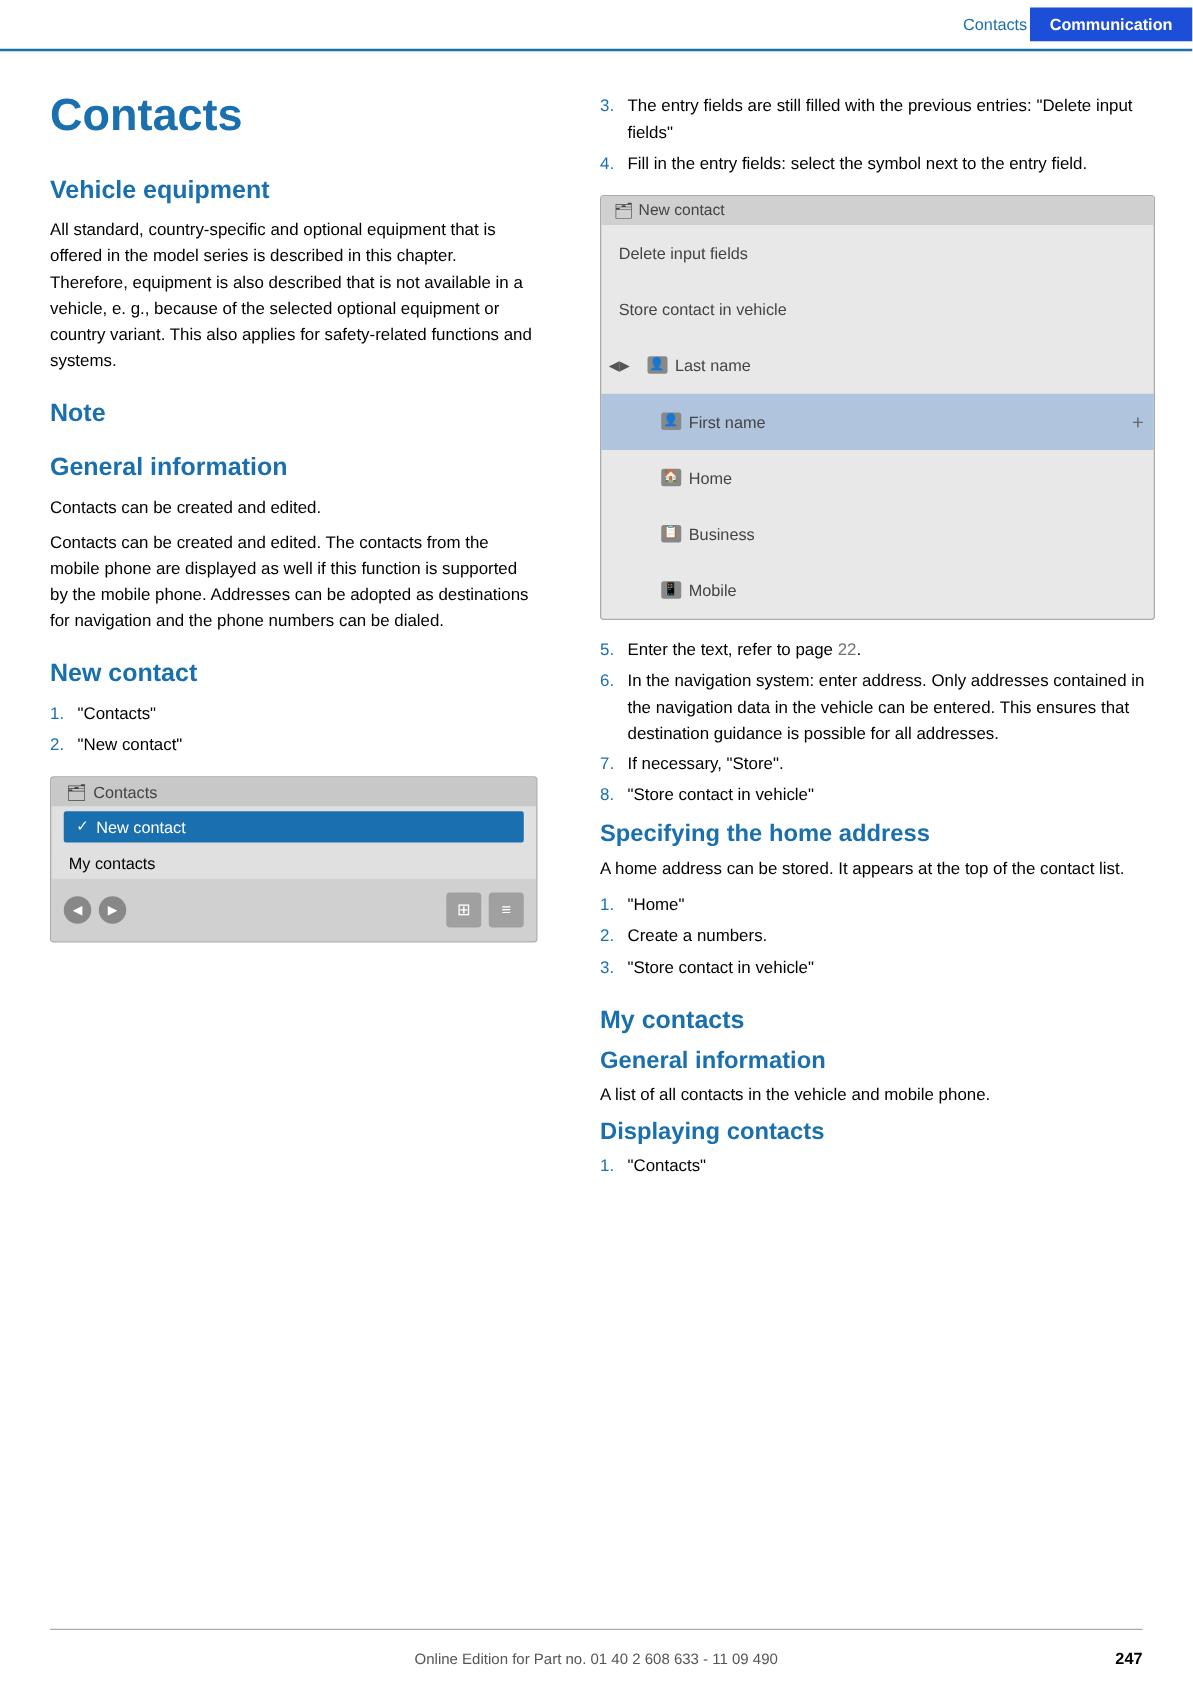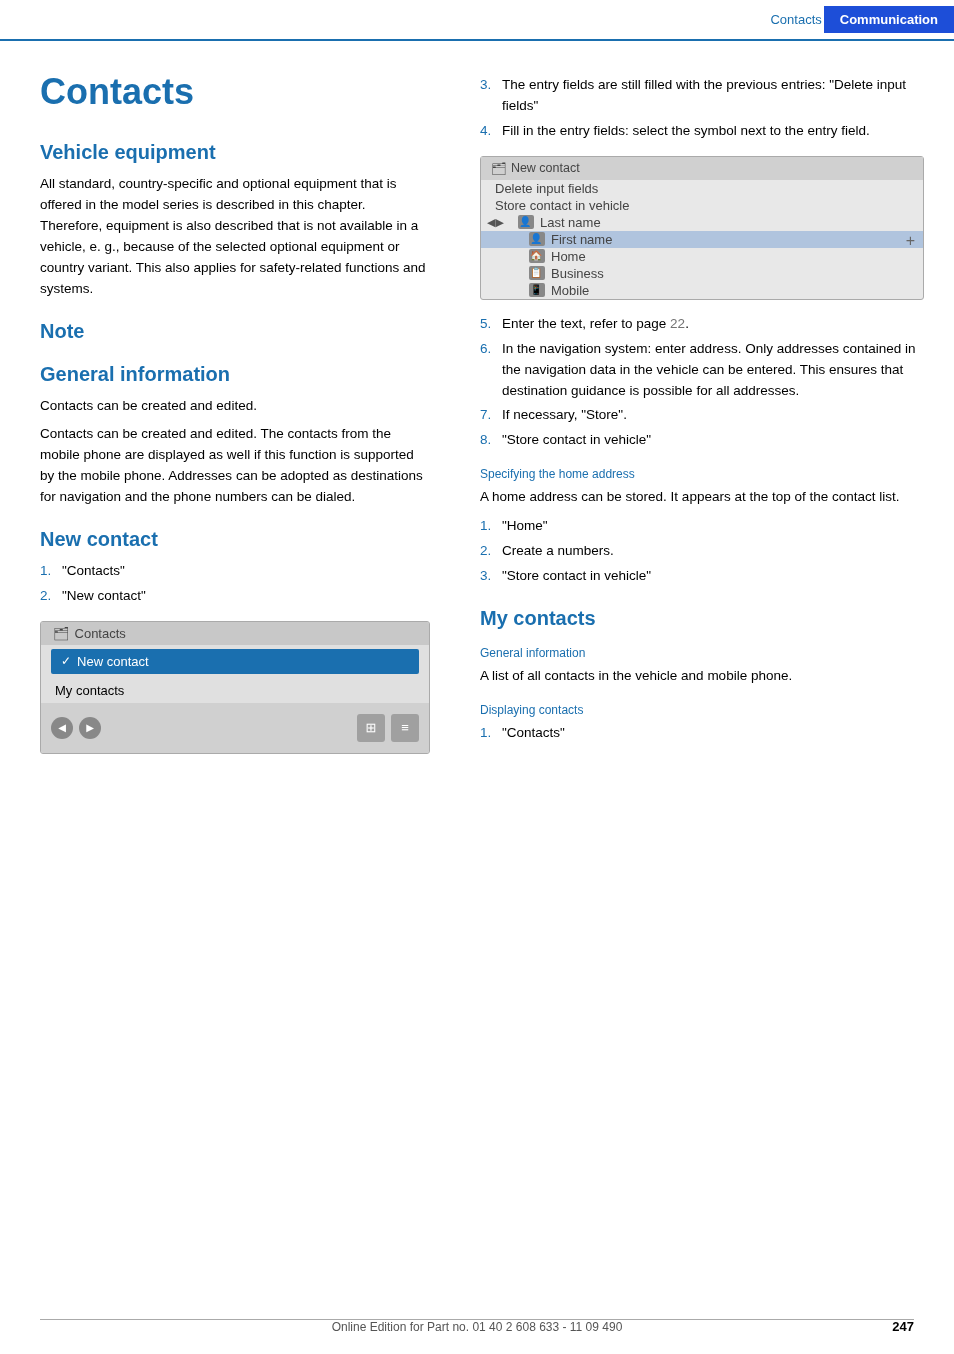--- a/index.html
+++ b/index.html
@@ -60,25 +60,25 @@
 
     
     .section-heading {
       font-size: 20px;
       font-weight: bold;
       color: #1a6faf;
       margin-bottom: 10px;
       margin-top: 20px;
     }
     .subsection-heading {
-      font-size: 12px;
-      font-weight: normal;
+      font-size: 19px;
+      font-weight: bold;
       color: #1a6faf;
       margin-bottom: 6px;
-      margin-top: 16px;
+      margin-top: 4px;
     }
 
     
     .body-text {
       font-size: 13.5px;
       line-height: 1.55;
       margin-bottom: 8px;
       color: #000;
     }
 
@@ -117,21 +117,21 @@
     .nc-title-bar {
       background: #d0d0d0;
       padding: 4px 10px;
       font-size: 12.5px;
       color: #444;
       display: flex;
       align-items: center;
       gap: 4px;
     }
     .nc-item {
-      padding: 1px 14px;
+      padding: 15px 14px;
       color: #444;
       display: flex;
       align-items: flex-start;
       gap: 6px;
     }
     .nc-item.selected {
       background: #b0c4de;
     }
     .nc-icon {
       display: inline-block;
@@ -221,21 +221,21 @@
       position: absolute;
       bottom: 20px;
       left: 0;
       right: 0;
       display: flex;
       justify-content: center;
       align-items: center;
       font-size: 12px;
       color: #555;
       border-top: 1px solid #aaa;
-      padding-top: 0;
+      padding-top: 16px;
       margin: 0 40px;
     }
     .page-number {
       position: absolute;
       bottom: 20px;
       right: 40px;
       font-size: 13px;
       font-weight: bold;
       color: #000;
     }

